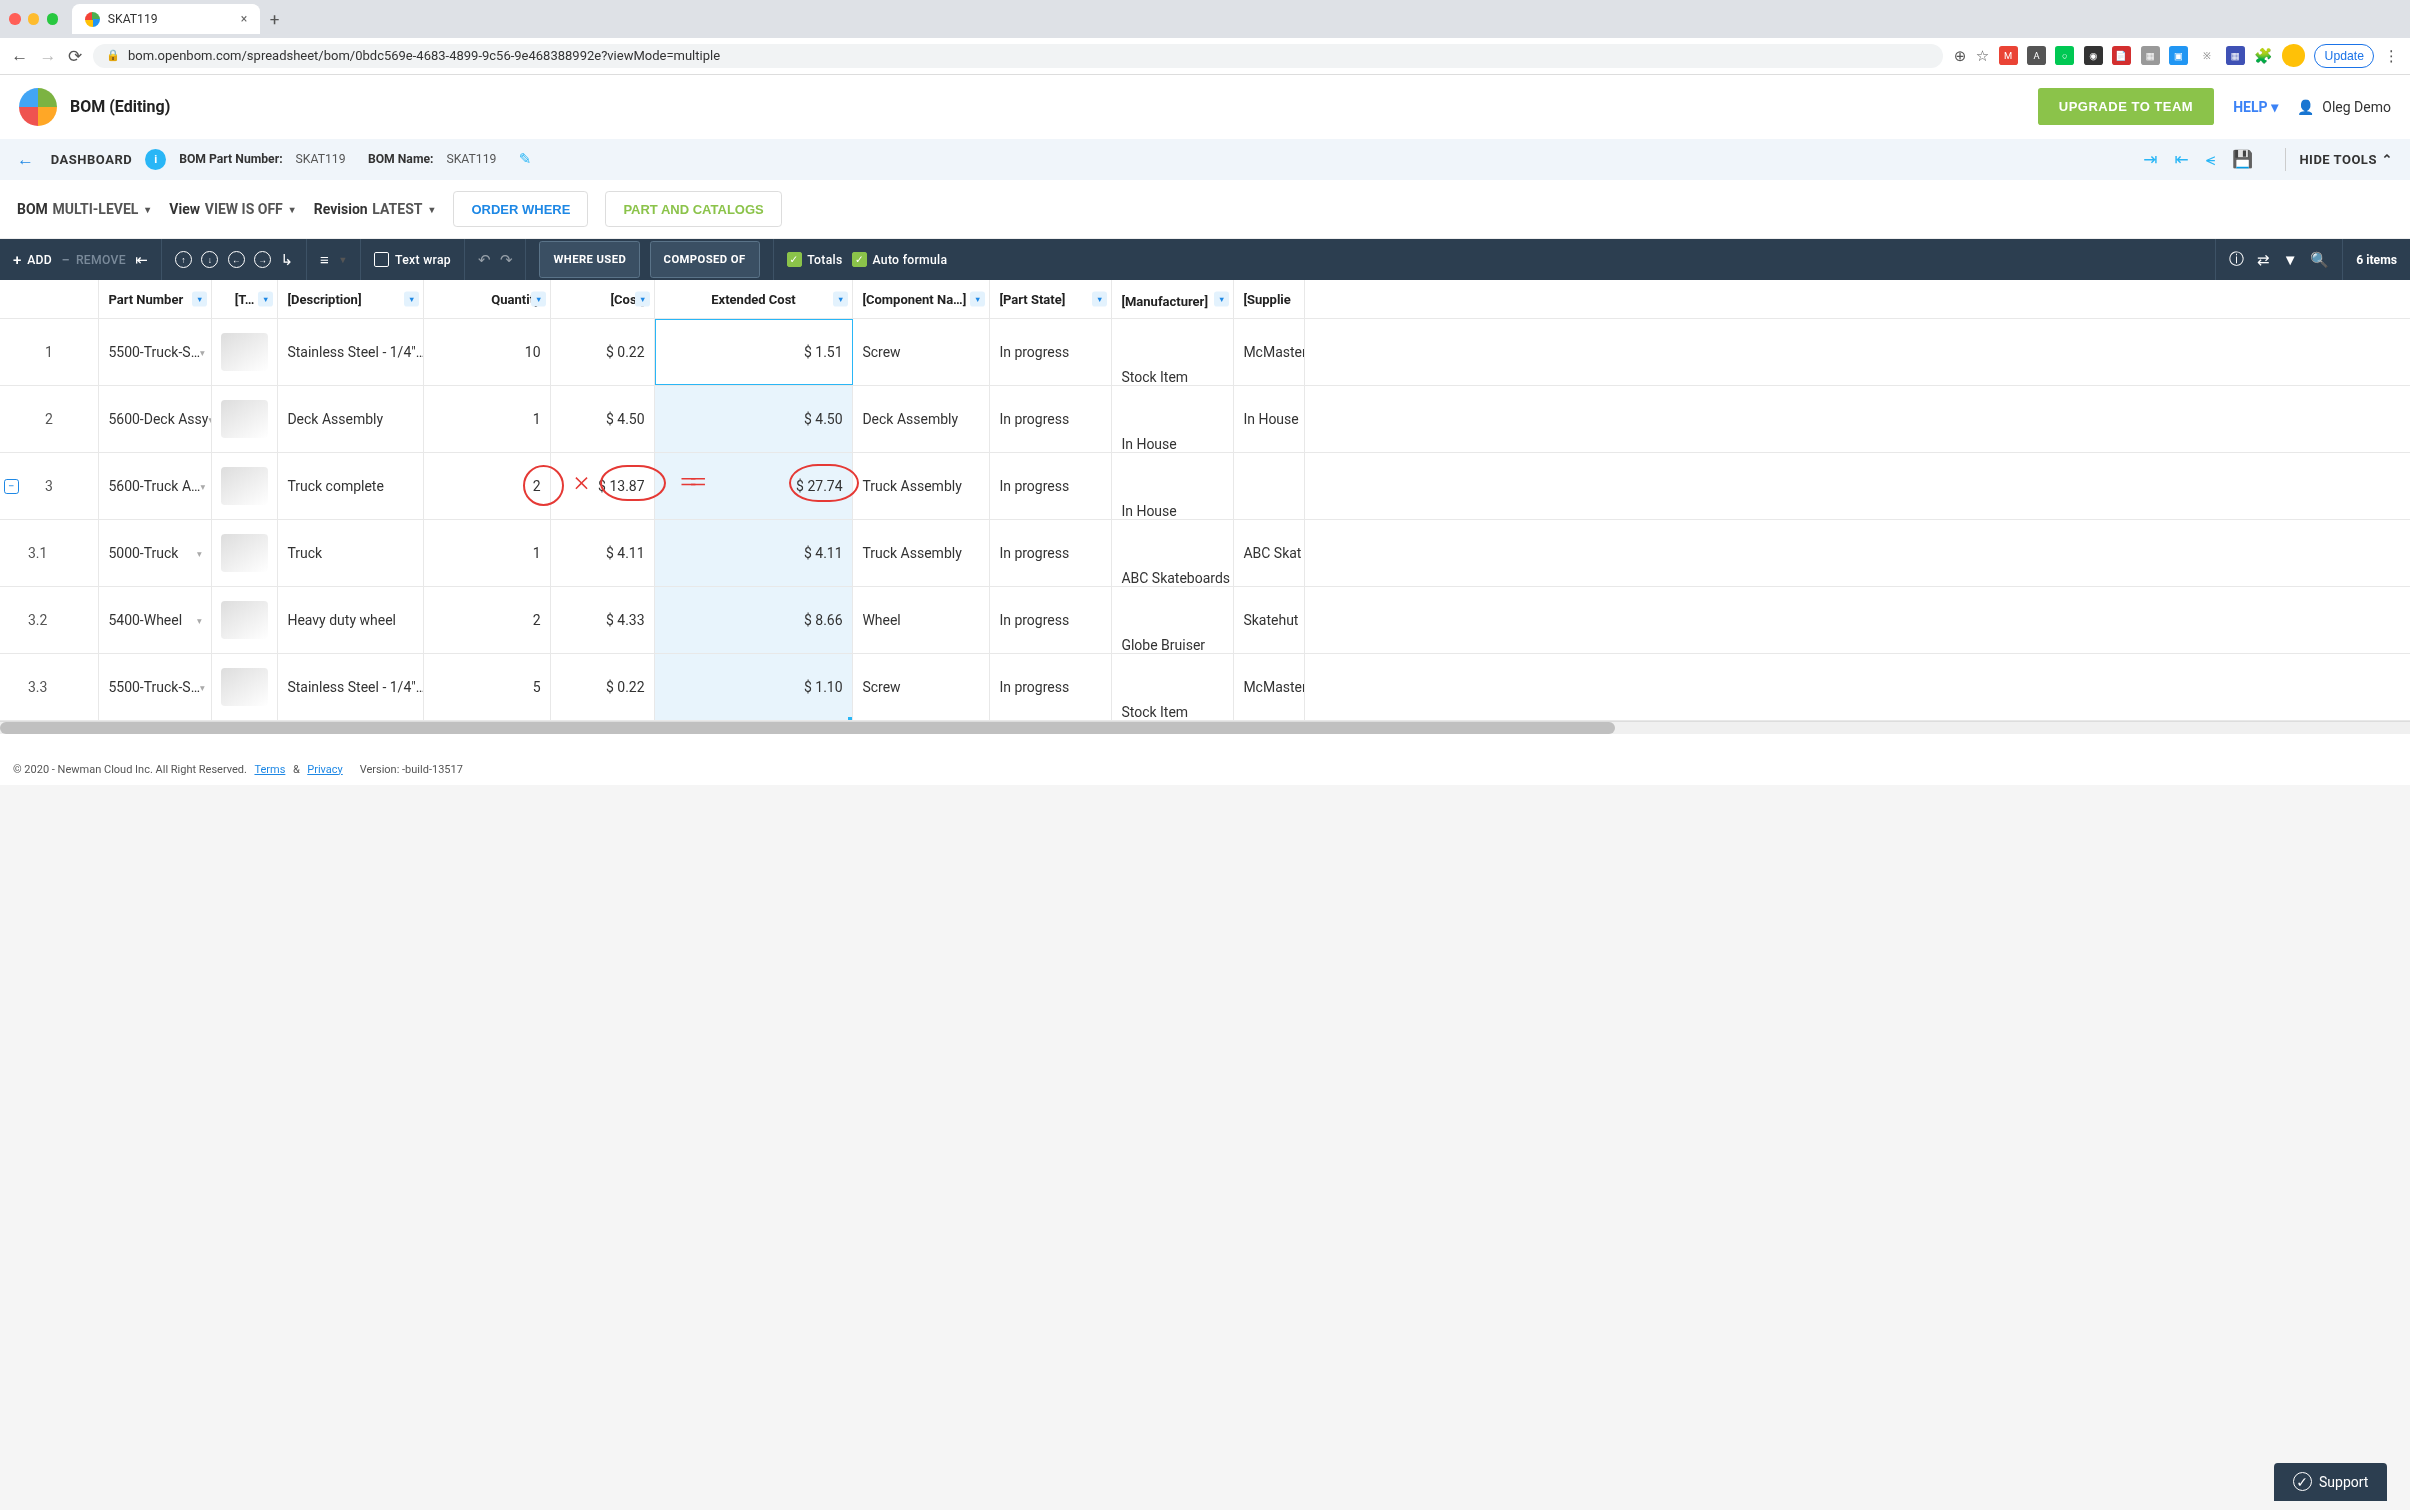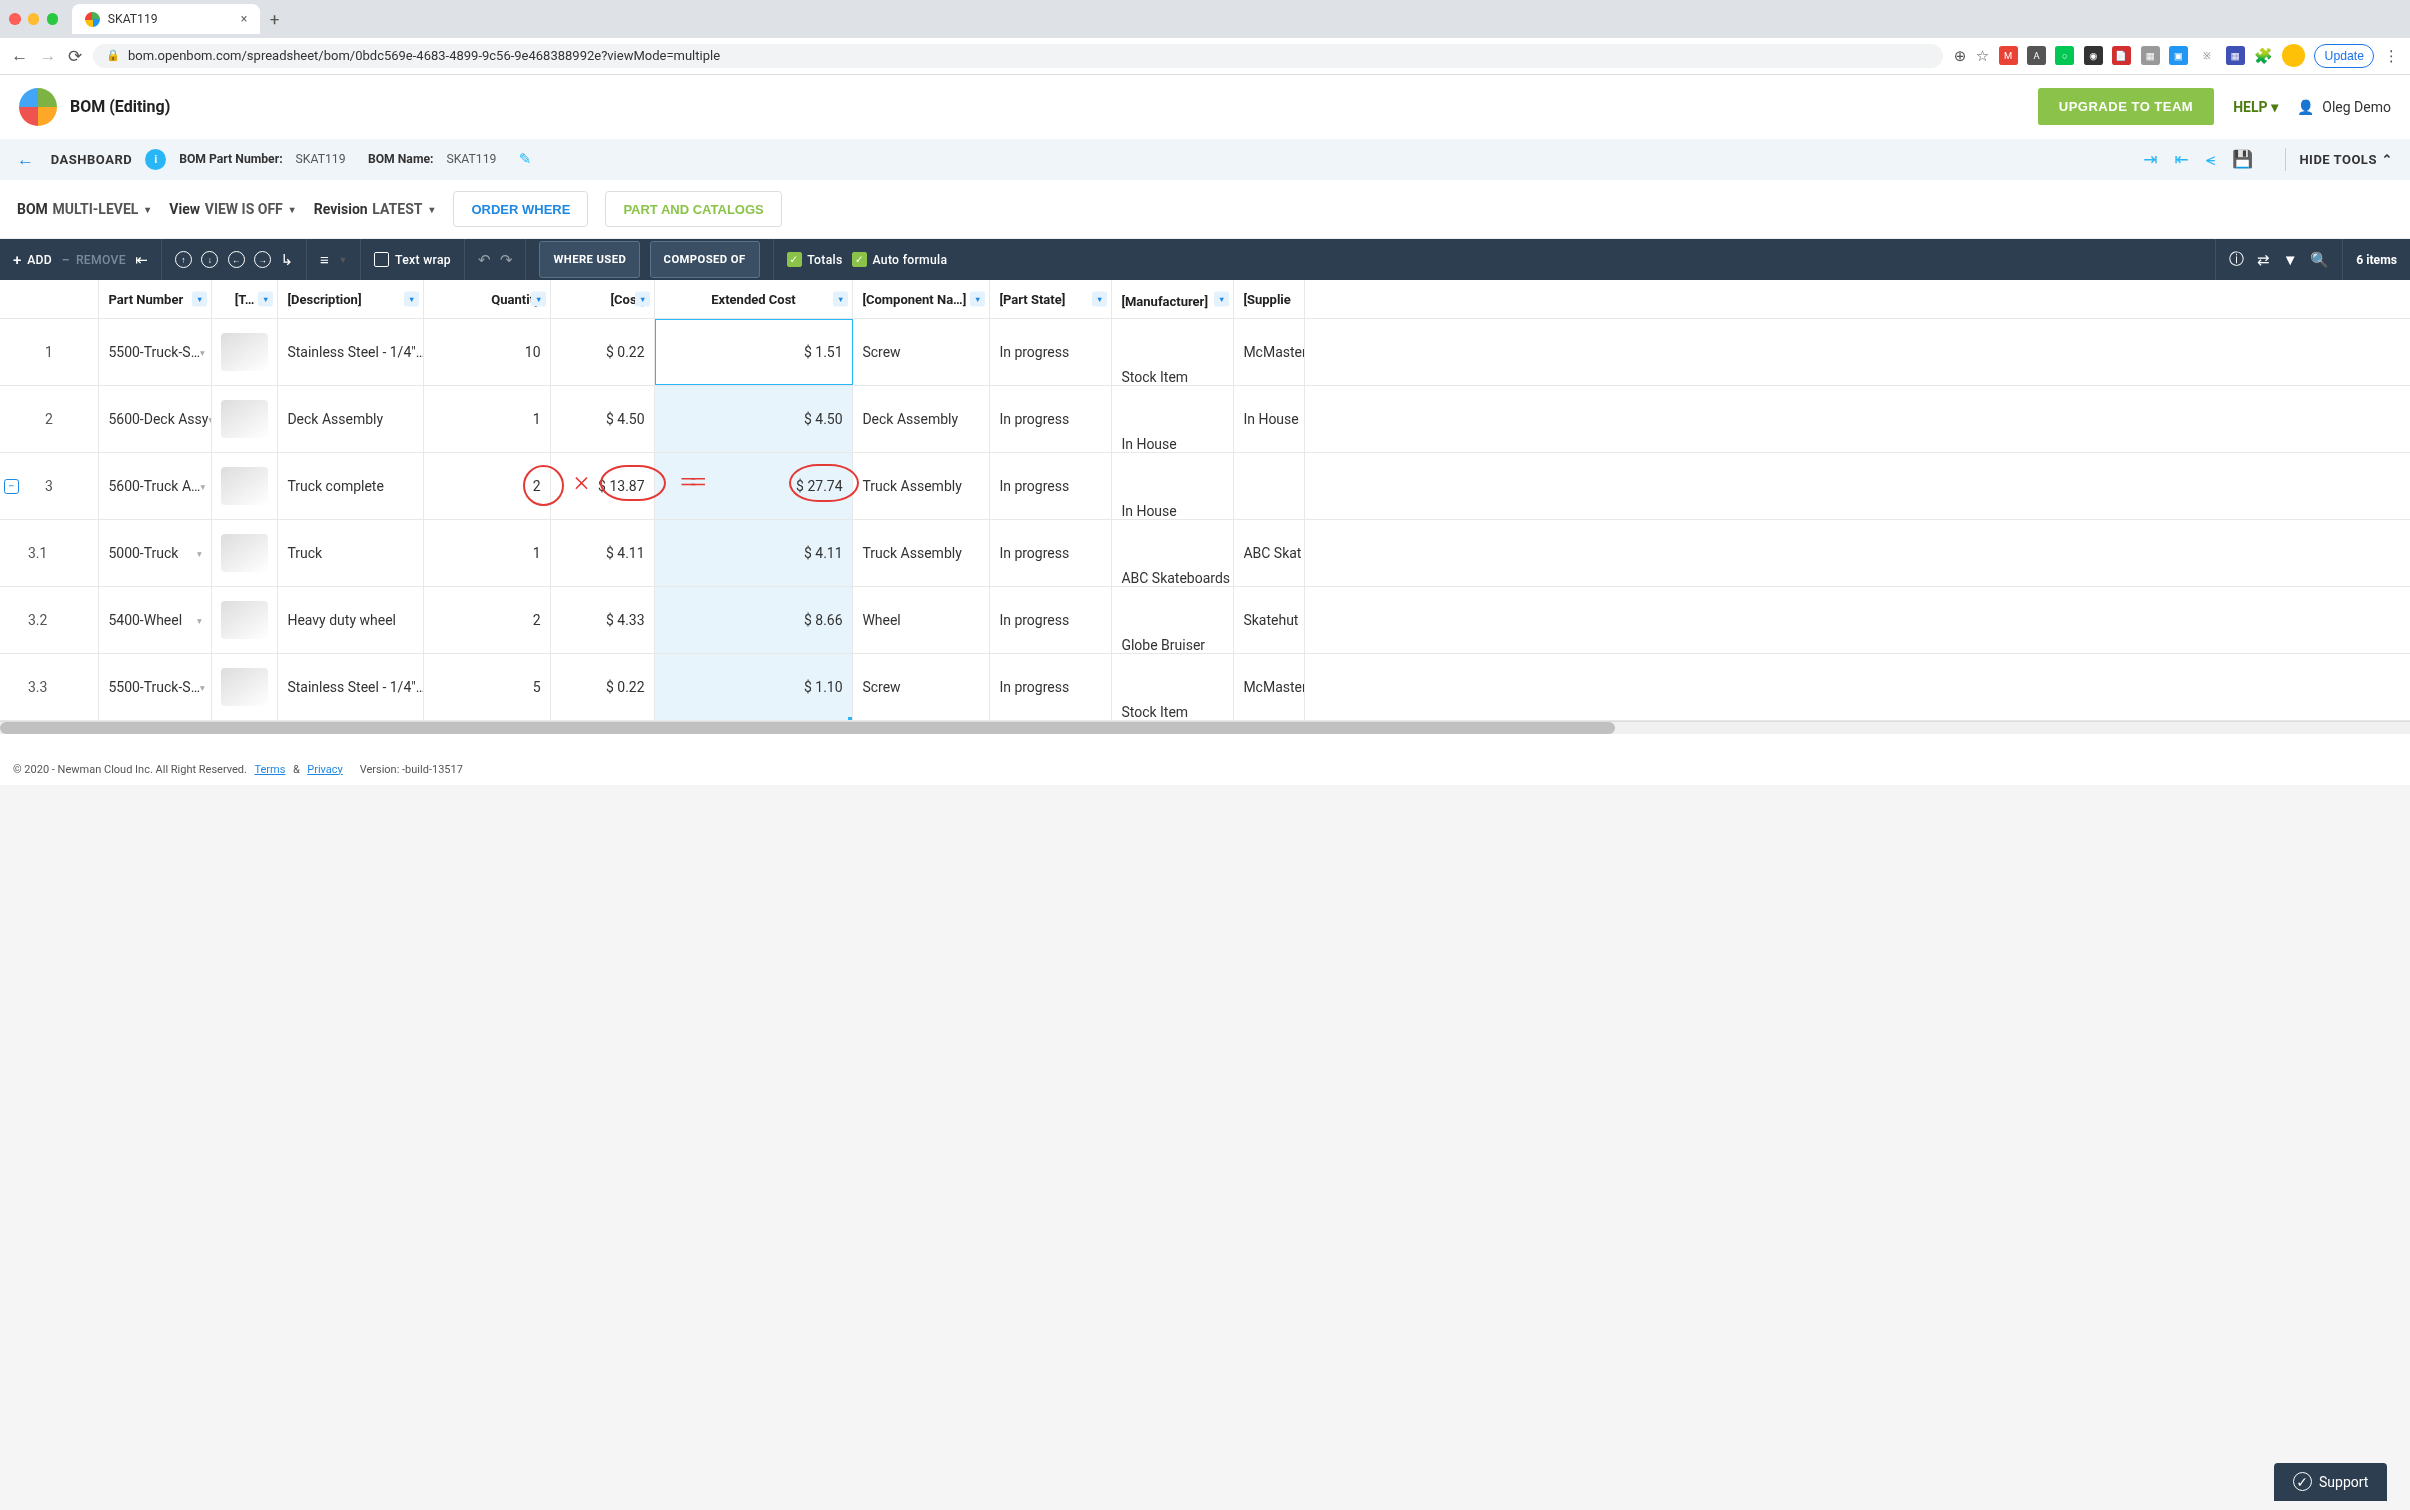--- a/index.html
+++ b/index.html
@@ -27,21 +27,21 @@
     .ext-icon { width: 19px; height: 19px; border-radius: 2.8px; display: flex; align-items: center; justify-content: center; font-size: 9.4px; color: #fff; }
     .update-btn { border: 0.9px solid #1a73e8; color: #1a73e8; border-radius: 15px; padding: 3.8px 9.4px; font-size: 12.2px; background: transparent; }
     .avatar-sm { width: 22.6px; height: 22.6px; border-radius: 50%; background: #ffc107; }
     
     
     .app-header { background: #fff; display: flex; align-items: center; padding: 13px 19px; }
     .logo { width: 38px; height: 38px; border-radius: 50%; background: conic-gradient(#7cb342 0 25%, #ffa726 25% 50%, #ef5350 50% 75%, #42a5f5 75%); margin-right: 13px; }
     .app-title { font-size: 16px; font-weight: 700; color: #222; }
     .spacer { flex: 1; }
     .upgrade-btn { background: #8bc34a; color: #fff; border: none; padding: 11.3px 21px; font-size: 13px; font-weight: 700; letter-spacing: 0.5px; border-radius: 2.8px; }
-    .help-btn { margin-left: 19px; font-size: 14px; font-weight: 700; color: #4d7c0f; display: flex; align-items: center; gap: 3.8px; cursor: pointer; }
+    .help-btn { margin-left: 19px; font-size: 14px; font-weight: 700; color: #3b82f6; display: flex; align-items: center; gap: 3.8px; cursor: pointer; }
     .user-menu { margin-left: 19px; display: flex; align-items: center; gap: 7.5px; font-size: 14px; color: #333; }
     
     
     .sub-header { background: #f0f5fa; display: flex; align-items: center; padding: 9.4px 17px; gap: 13px; }
     .back-dash { color: #1e88e5; font-size: 17px; margin-right: 3.8px; }
     .dash-link { font-size: 13px; font-weight: 700; color: #333; letter-spacing: 0.5px; }
     .info-dot { width: 21px; height: 21px; border-radius: 50%; background: #29b6f6; color: #fff; display: flex; align-items: center; justify-content: center; font-size: 11.3px; font-weight: 700; }
     .meta-label { font-size: 12.2px; font-weight: 700; color: #333; }
     .meta-val { font-size: 12.2px; color: #555; margin-right: 9.4px; }
     .pencil { color: #29b6f6; cursor: pointer; }

